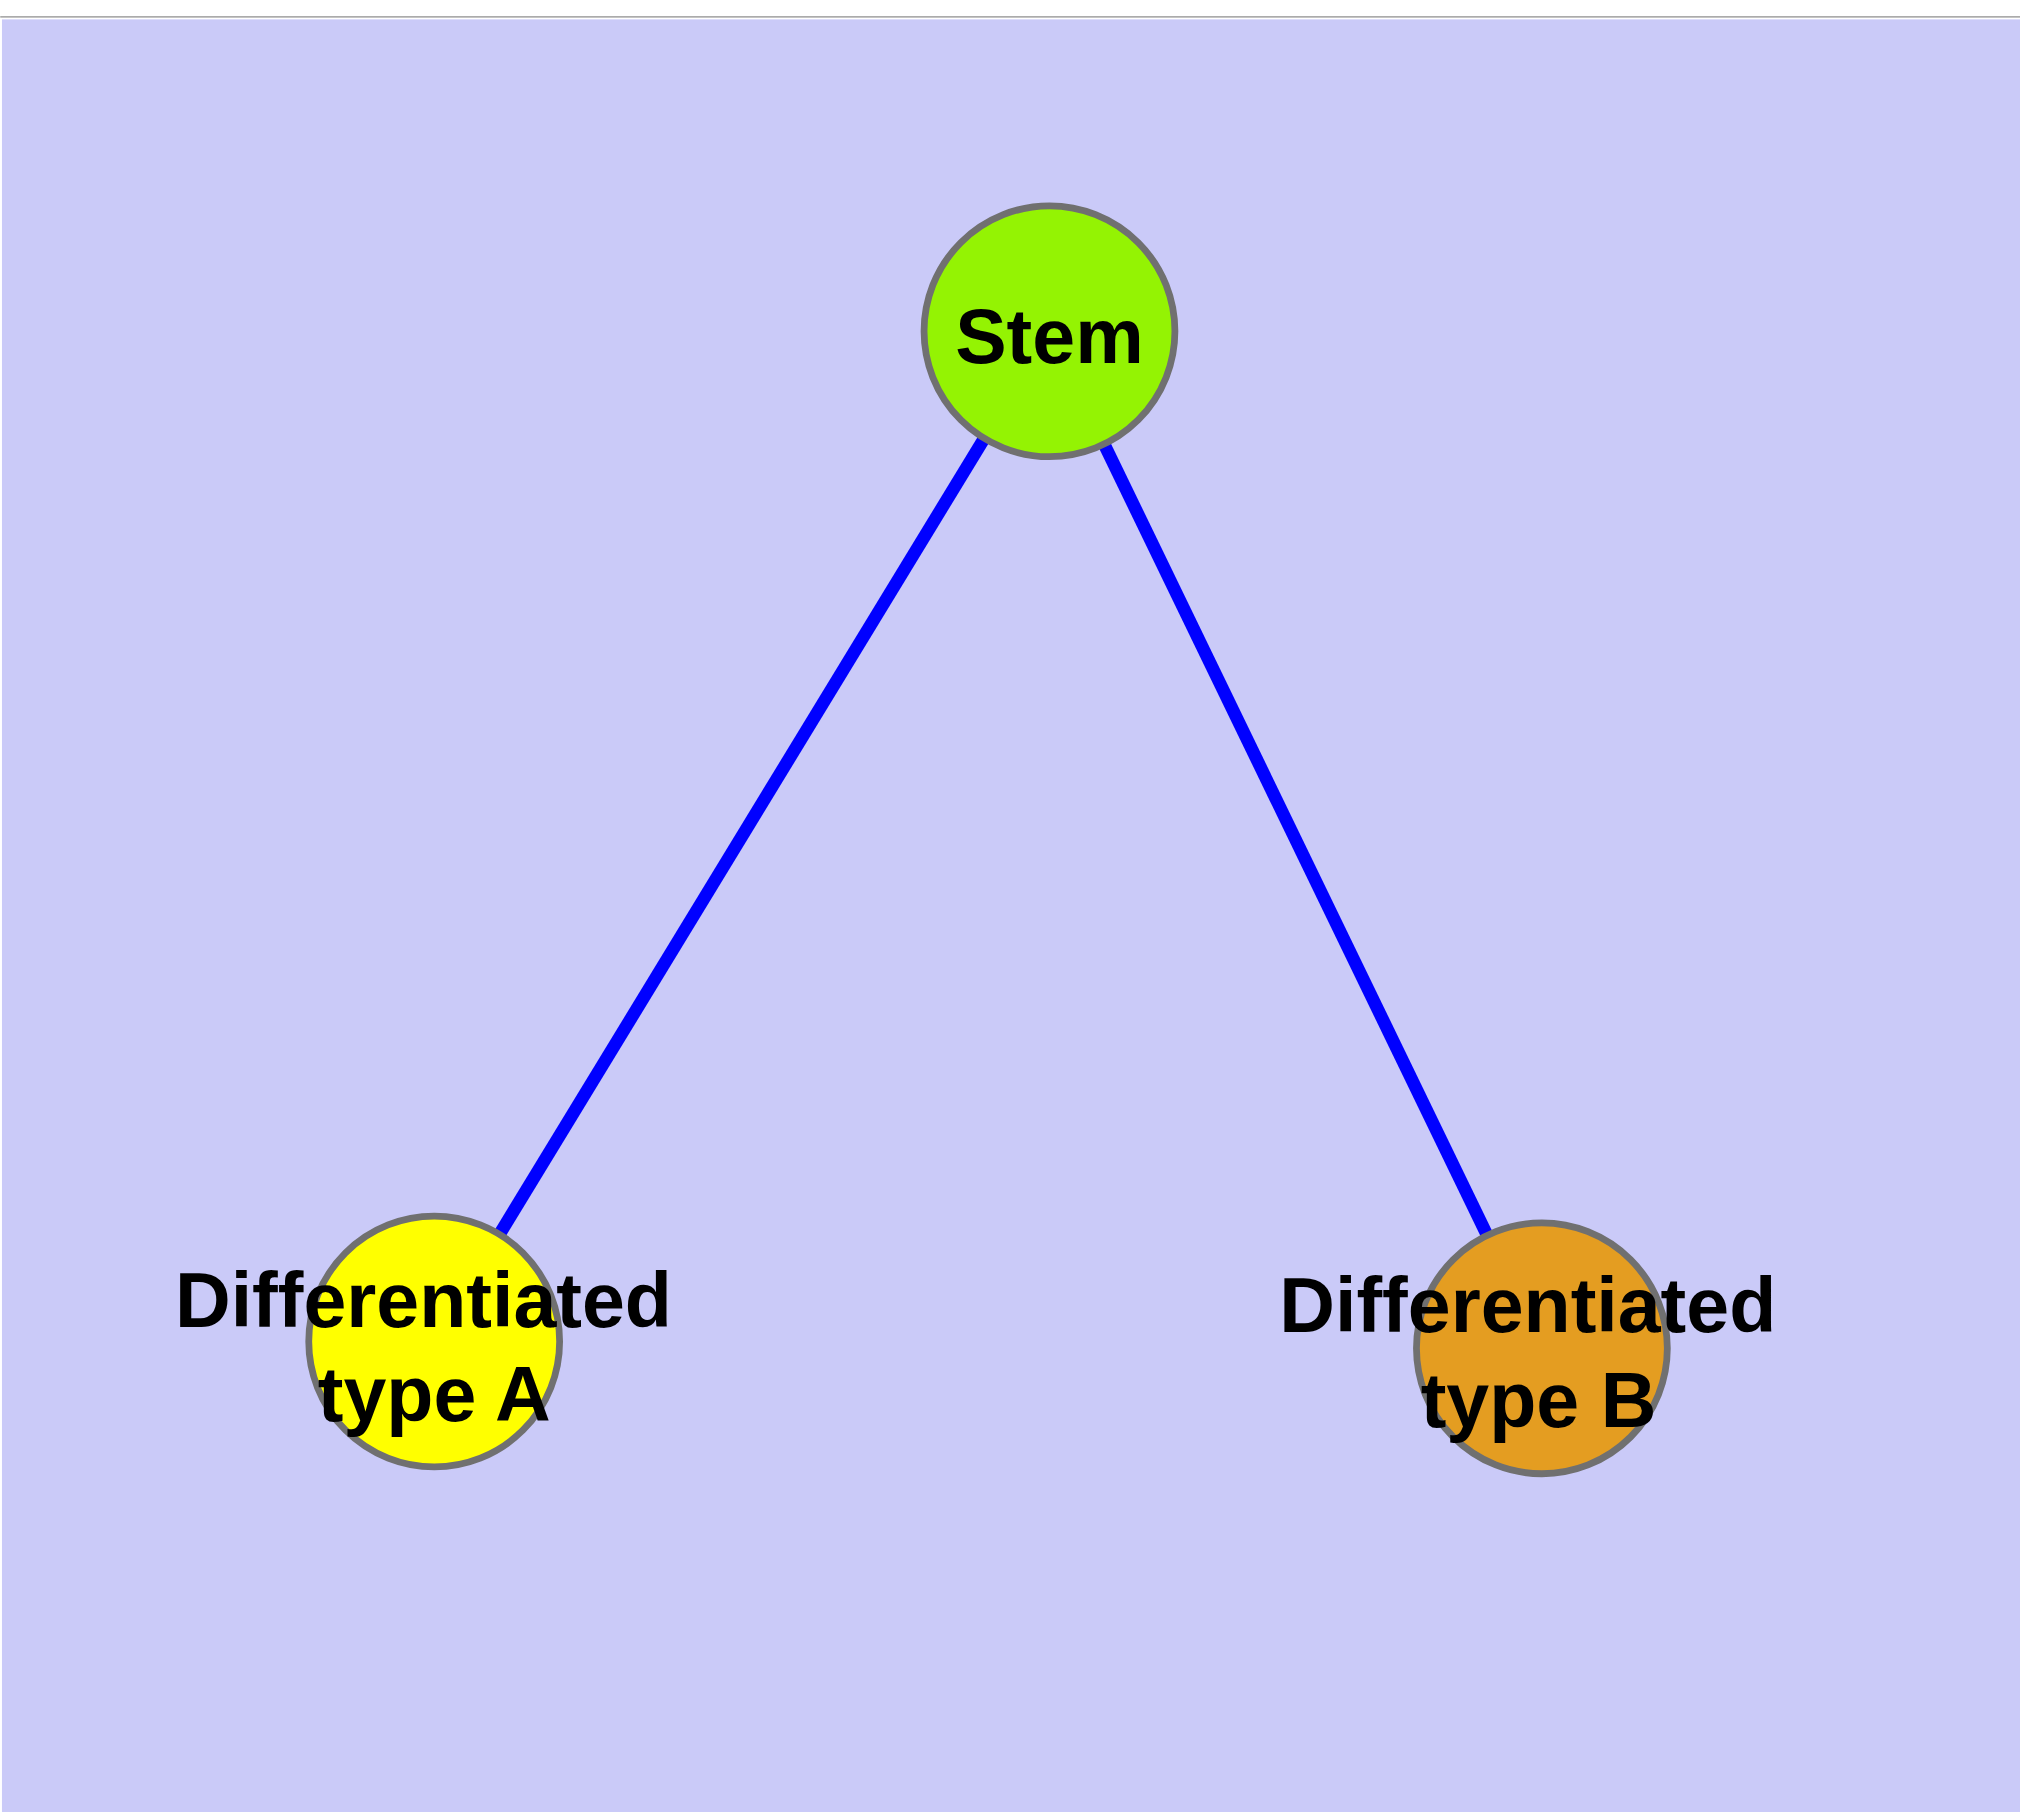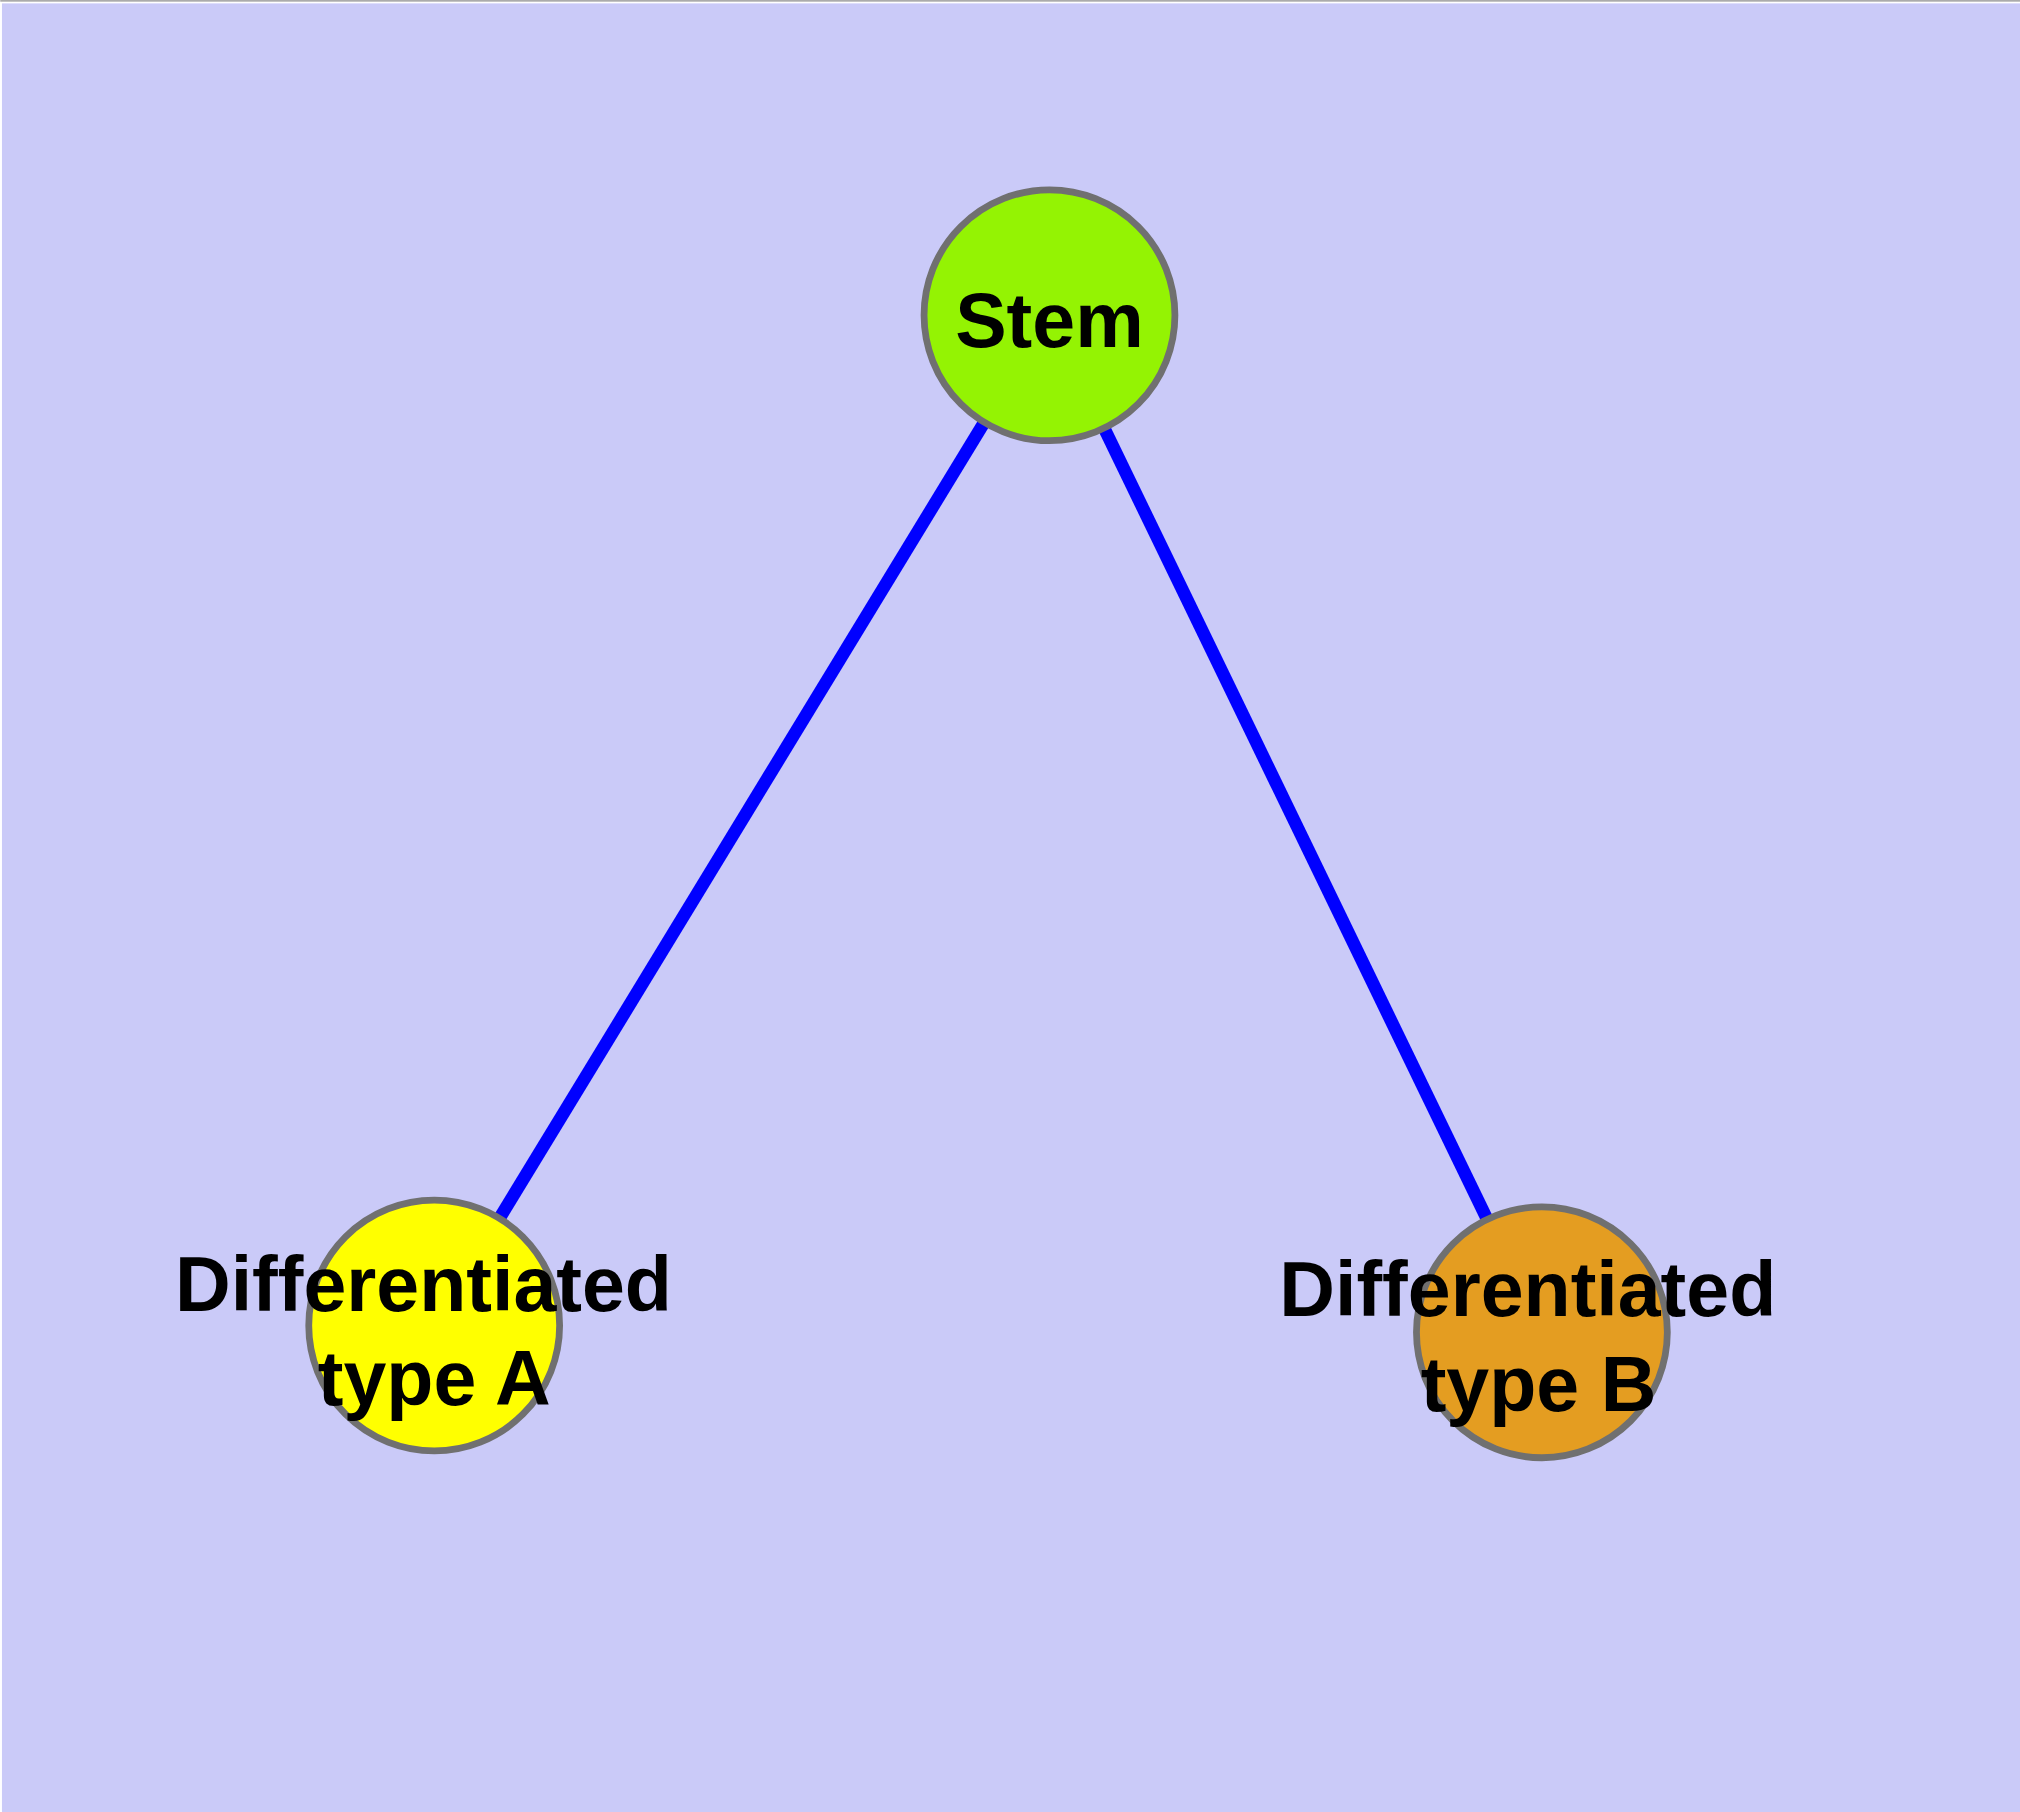--- a/index.html
+++ b/index.html
@@ -9,20 +9,21 @@
   body {
     width: 2021px;
     height: 1812px;
     background: #ffffff;
     overflow: hidden;
   }
   .stage {
     position: relative;
     width: 2021px;
     height: 1792px;
+    margin-top: 16px;
   }
   svg {
     display: block;
   }
   .edge {
     stroke-width: 15px;
     stroke-linecap: butt;
     fill: none;
   }
   circle.node {

